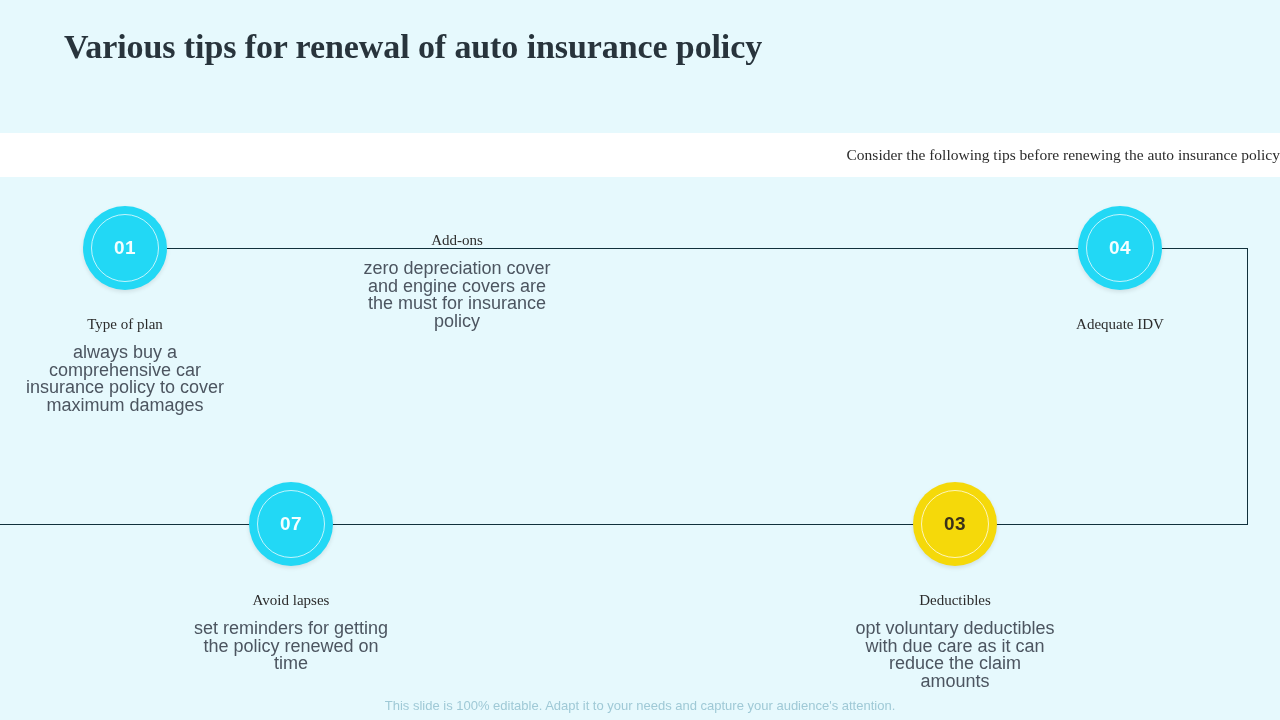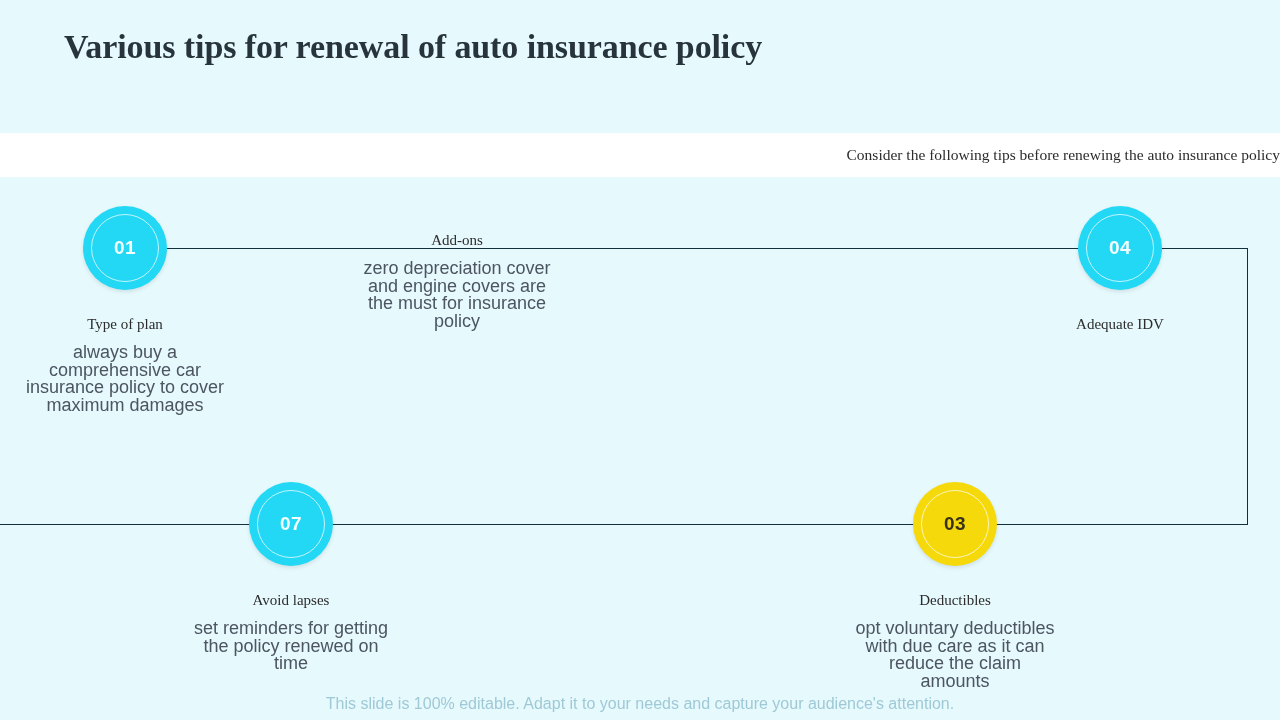--- a/index.html
+++ b/index.html
@@ -152,21 +152,21 @@
     color: #4c5560;
     padding: 0 18px;
   }
 
   
   .footer-note {
     position: absolute;
     left: 0; bottom: 7px;
     width: 1280px;
     text-align: center;
-    font-size: 16px;
+    font-size: 13px;
     color: #9fc9d6;
     z-index: 3;
   }
 </style>
 </head>
 <body>
 
 <div class="corner-blob"></div>
 
 <div class="header">

